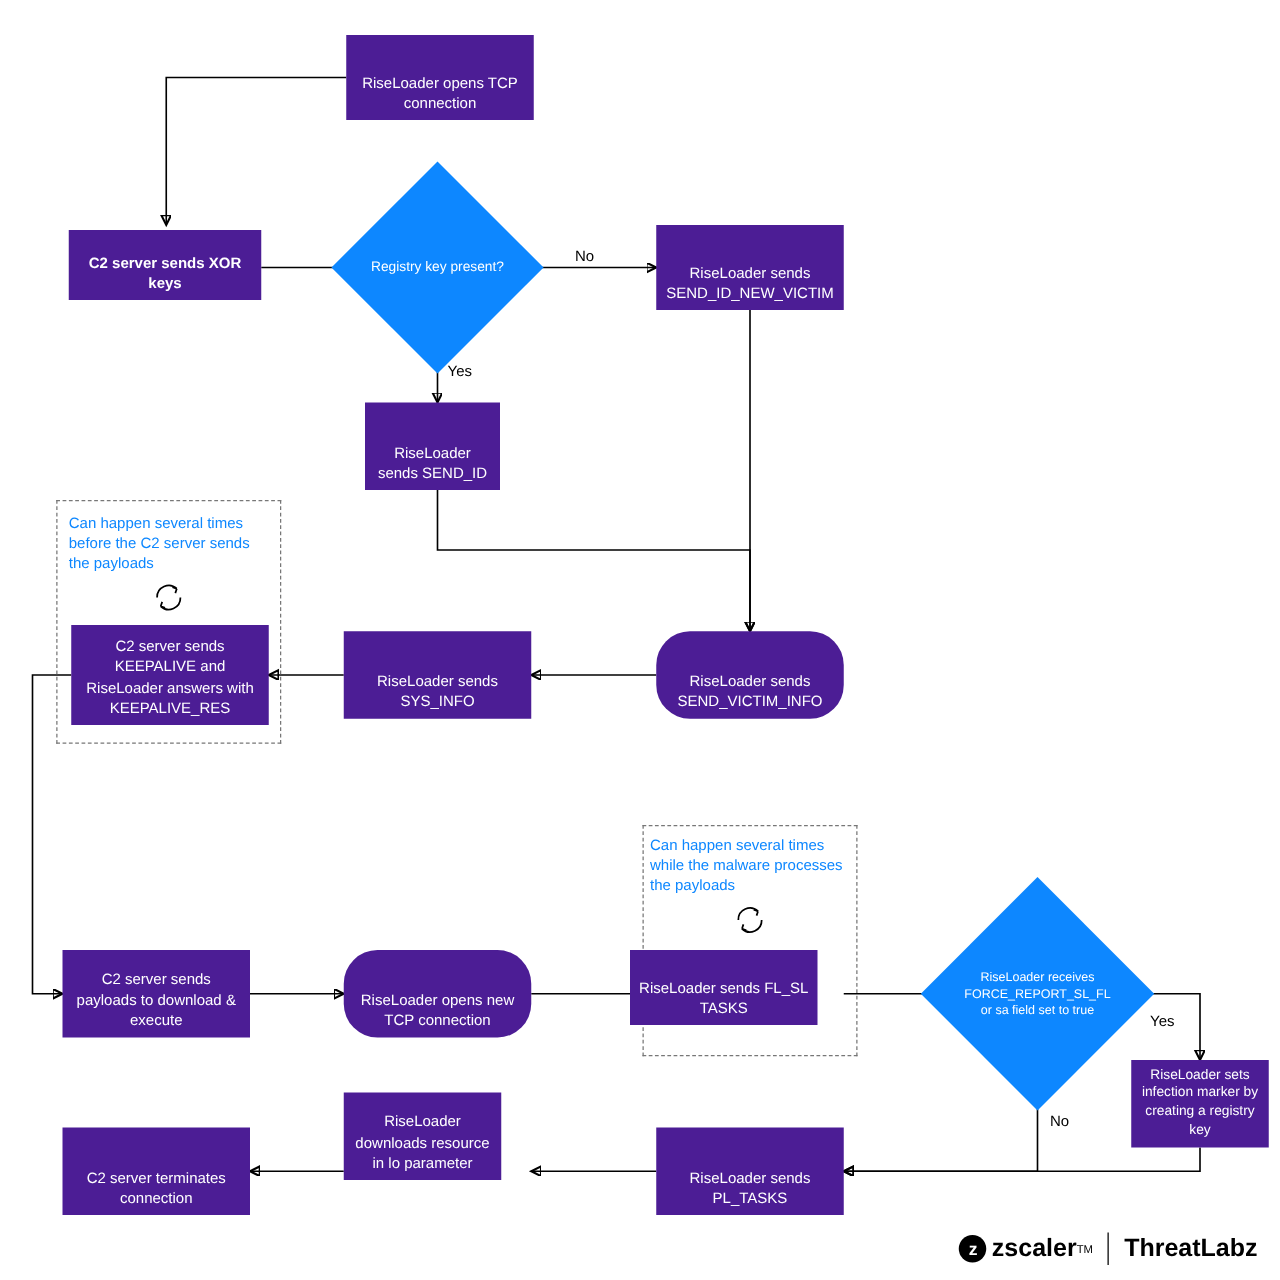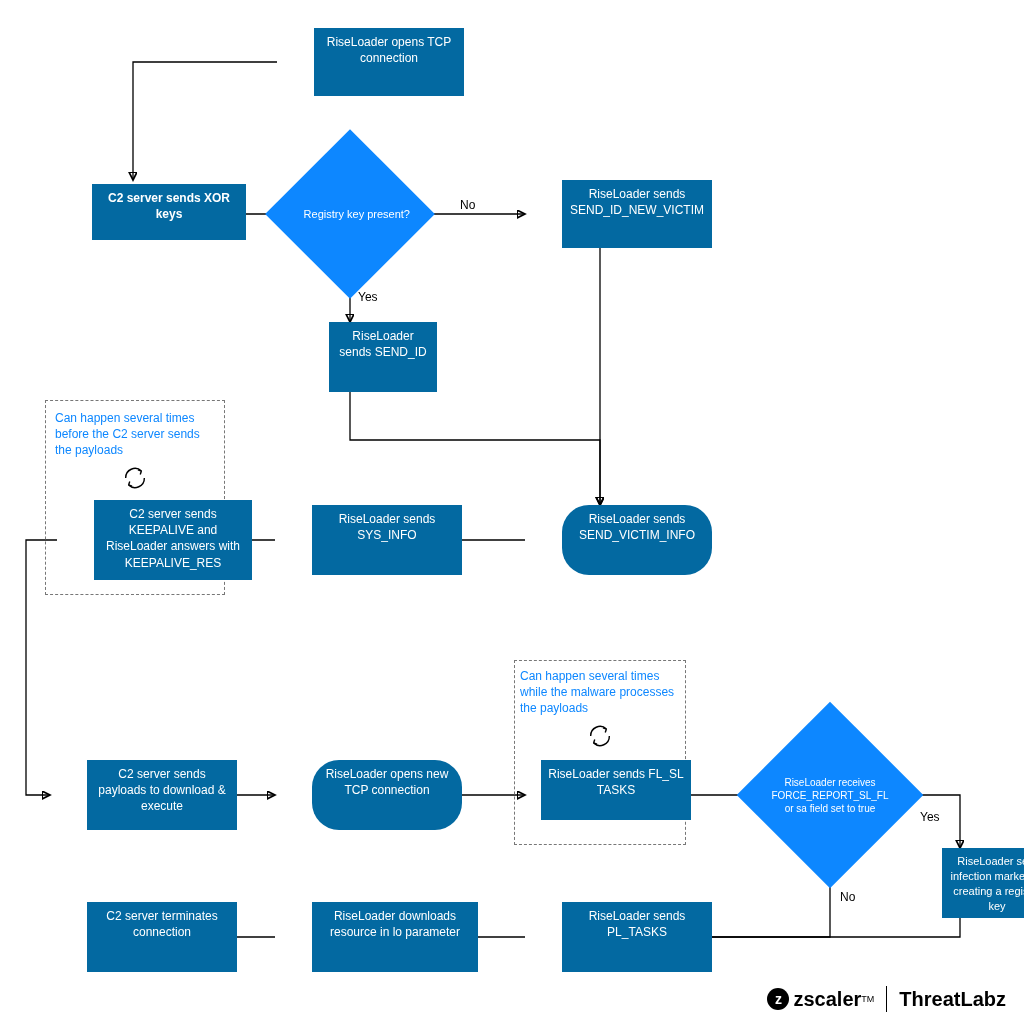--- a/index.html
+++ b/index.html
@@ -6,30 +6,29 @@
   body {
     width: 1024px;
     height: 1024px;
     background: #fff;
     font-family: Arial, Helvetica, sans-serif;
     position: relative;
     overflow: hidden;
   }
   .box {
     position: absolute;
-    background: #0369a1;
+    background: #4c1d95;
     color: #fff;
     font-size: 12px;
     line-height: 1.35;
     text-align: center;
     display: flex;
-    align-items: flex-start;
+    align-items: flex-end;
     justify-content: center;
     padding: 6px;
-    margin-left: 37px;
   }
   .diamond {
     position: absolute;
     width: 120px;
     height: 120px;
     transform: rotate(45deg);
     background: #0d87ff;
   }
   .diamond-label {
     position: absolute;
@@ -161,21 +160,21 @@
 
 <div class="box" style="left:277px; top:28px; width:150px; height:68px;">
     <span>RiseLoader opens TCP connection</span>
   </div>
 
 <div class="box" style="left:55px; top:184px; width:154px; height:56px;font-weight:bold;">
     <span>C2 server sends XOR keys</span>
   </div>
 
 <div class="diamond" style="left:290px; top:154px;"></div>
-<div class="diamond-label" style="left:290px; top:186px; height:56px;justify-content:flex-end;">
+<div class="diamond-label" style="left:290px; top:186px; height:56px;">
     <span>Registry key present?</span>
   </div>
 
 <div class="box" style="left:525px; top:180px; width:150px; height:68px;">
     <span>RiseLoader sends SEND_ID_NEW_VICTIM</span>
   </div>
 
 <div class="box" style="left:292px; top:322px; width:108px; height:70px;">
     <span>RiseLoader sends SEND_ID</span>
   </div>
@@ -226,21 +225,21 @@
   </div>
 
 <div class="box" style="left:905px; top:848px; width:110px; height:70px; font-size:11px;">
     <span>RiseLoader sets infection marker by creating a registry key</span>
   </div>
 
 <div class="box" style="left:525px; top:902px; width:150px; height:70px;">
     <span>RiseLoader sends PL_TASKS</span>
   </div>
 
-<div class="box" style="left:275px; top:902px; width:166px; height:70px;">
+<div class="box" style="left:275px; top:874px; width:126px; height:70px;">
     <span>RiseLoader downloads resource in lo parameter</span>
   </div>
 
 <div class="box" style="left:50px; top:902px; width:150px; height:70px;">
     <span>C2 server terminates connection</span>
   </div>
 
 <div class="edge-label" style="left:460px; top:198px;">No</div>
 <div class="edge-label" style="left:358px; top:290px;">Yes</div>
 <div class="edge-label" style="left:920px; top:810px;">Yes</div>

